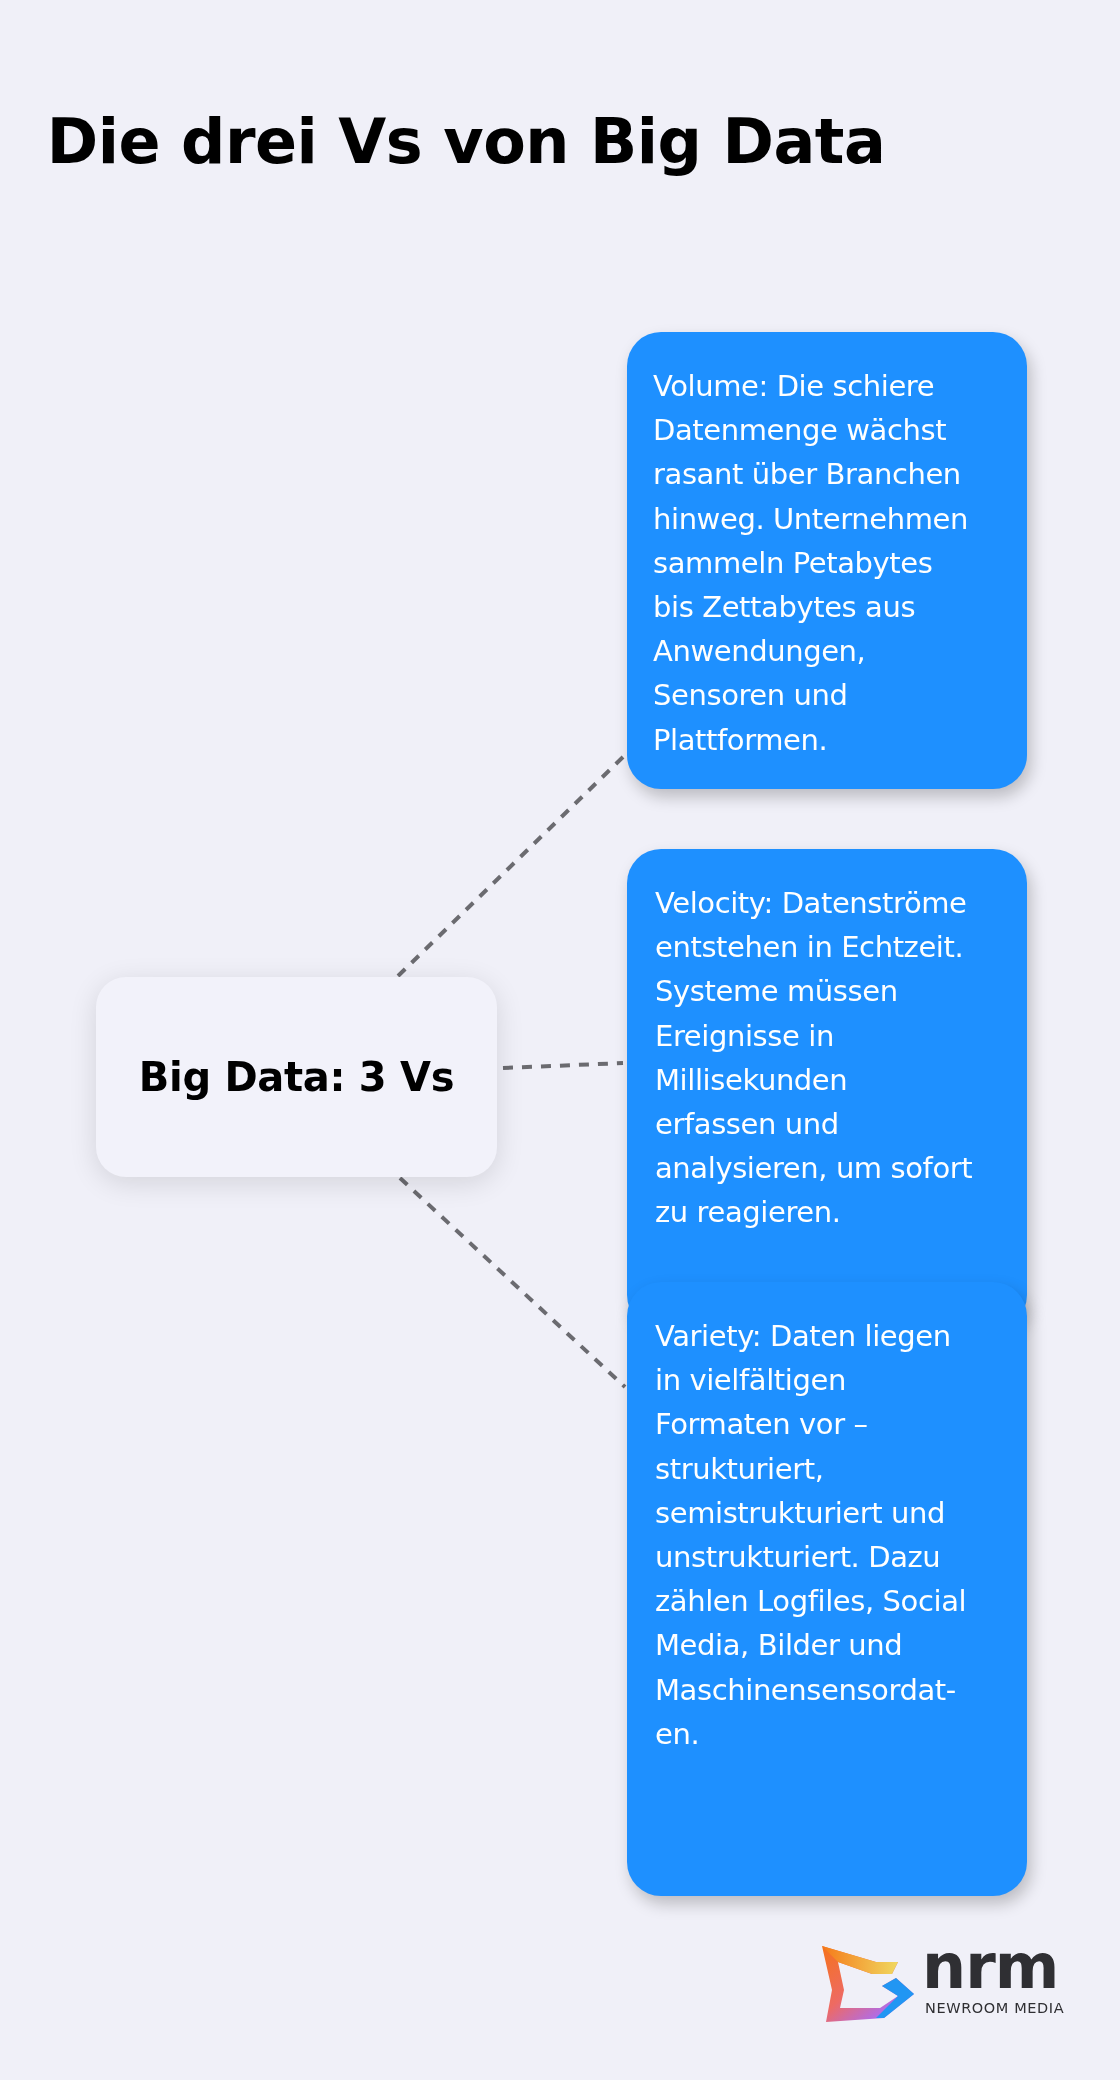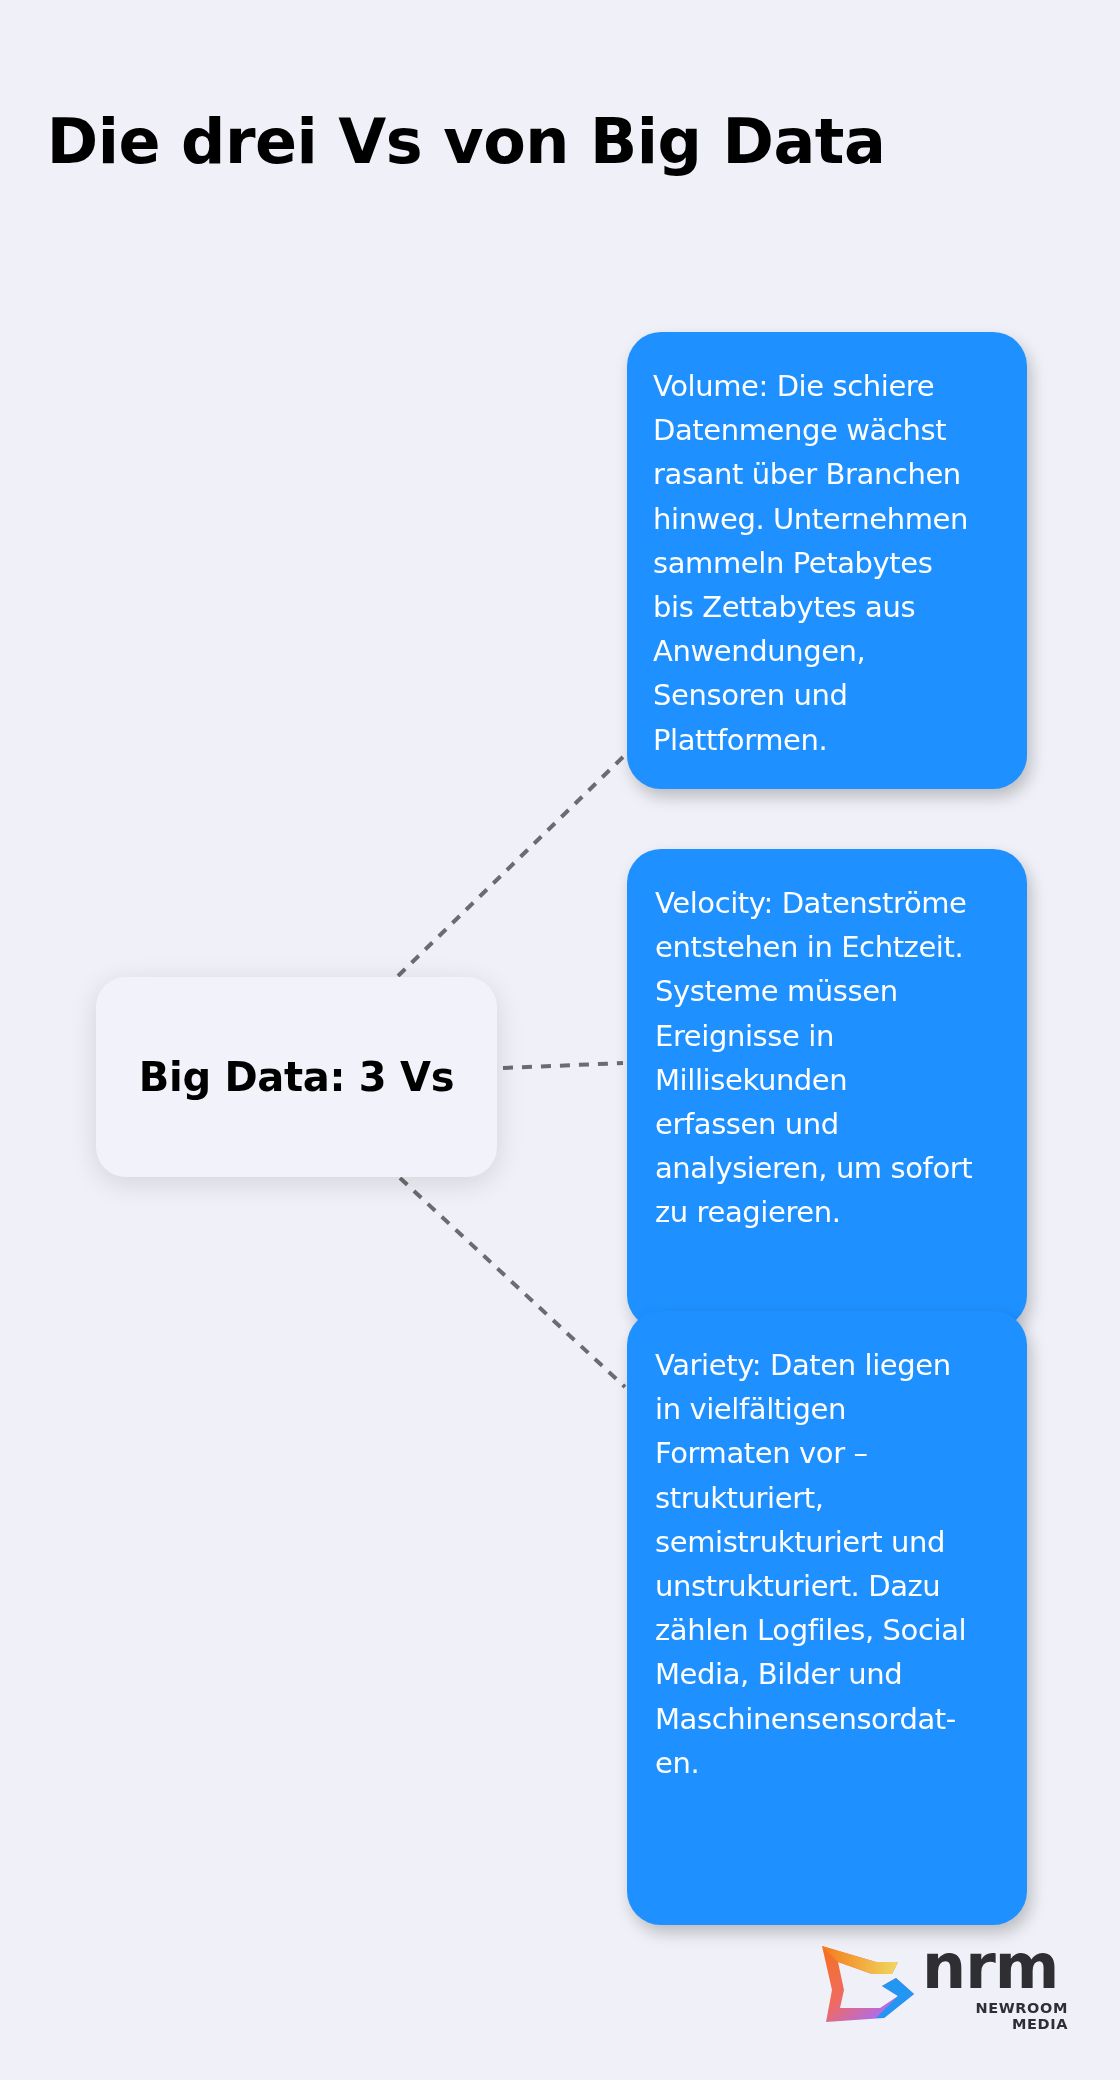--- a/index.html
+++ b/index.html
@@ -65,21 +65,21 @@
     }
     .v-box p {
       margin: 0;
       font-size: 29px;
       line-height: 44.2px;
       letter-spacing: -0.4px;
       white-space: pre-line;
     }
     #box-volume { top: 332px; height: 457px; padding-left: 26px; }
     #box-velocity { top: 849px; height: 480px; }
-    #box-variety { top: 1311px; height: 614px; }
+    #box-variety { top: 1282px; height: 614px; }
 
     .logo {
       position: absolute;
       left: 818px;
       top: 1938px;
       width: 250px;
       height: 86px;
     }
     .logo svg.mark {
       position: absolute;
@@ -94,21 +94,21 @@
       font-weight: bold;
       color: #2f2f33;
       letter-spacing: -1px;
       font-family: "DejaVu Sans", sans-serif;
     }
     .logo .tagline {
       position: absolute;
       left: 107px;
       top: 62px;
       font-size: 14.5px;
-      font-weight: bold;
+      font-weight: normal;
       color: #2f2f33;
       letter-spacing: 0.6px;
       font-family: "DejaVu Sans", sans-serif;
       text-align: right;
     }
   </style>
 </head>
 <body>
 
 <h1 class="title">Die drei Vs von Big Data</h1>

